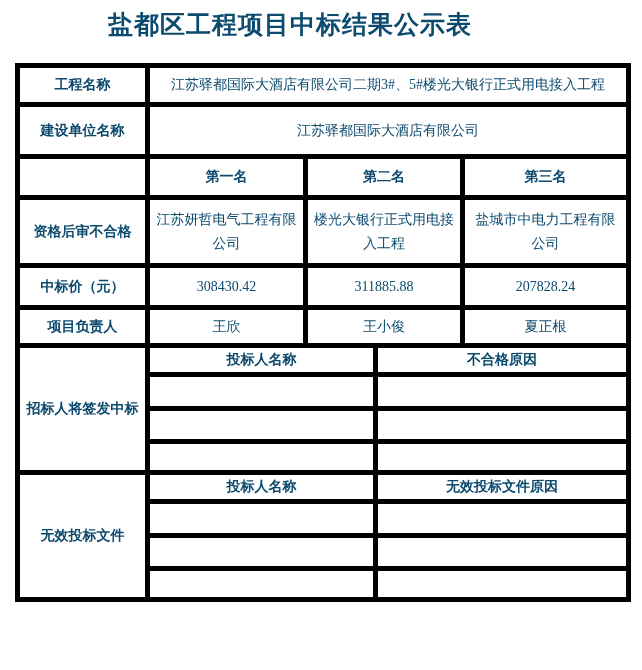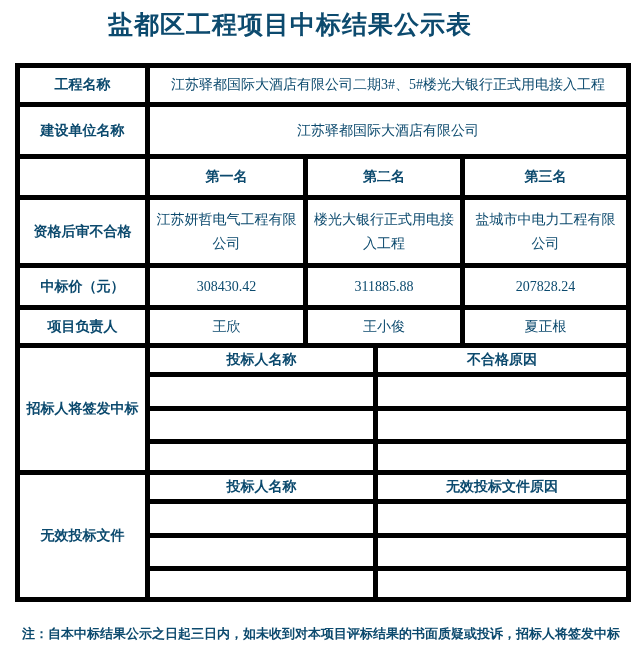--- a/index.html
+++ b/index.html
@@ -158,16 +158,15 @@
       <td colspan="2"></td>
     </tr>
     <tr class="h31">
       <td colspan="2"></td>
       <td colspan="2"></td>
     </tr>
   </tbody>
     </table>
 
   <div class="note">
-    <div>注：自本中标结果公示之日起三日内，如未收到对本项目评标结果的书面质疑或投诉，招标人将签发中标</div>
   </div>
 
 </div>
 
 </body></html>

